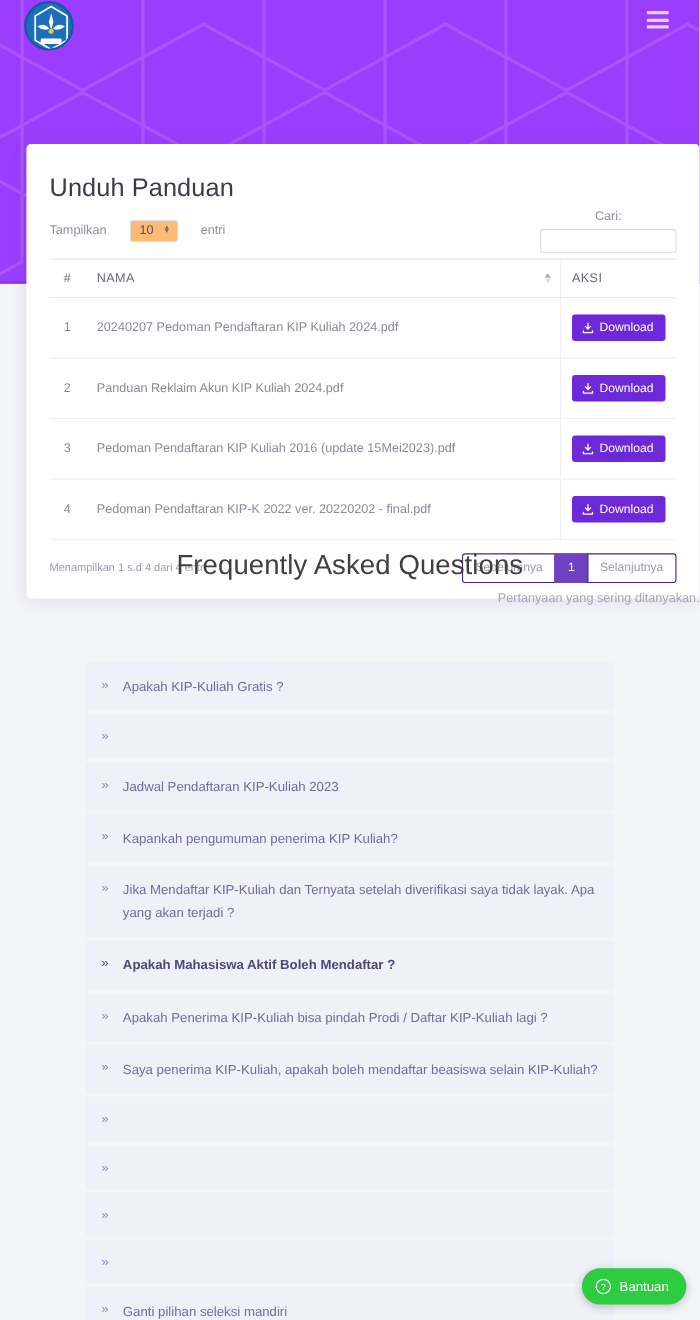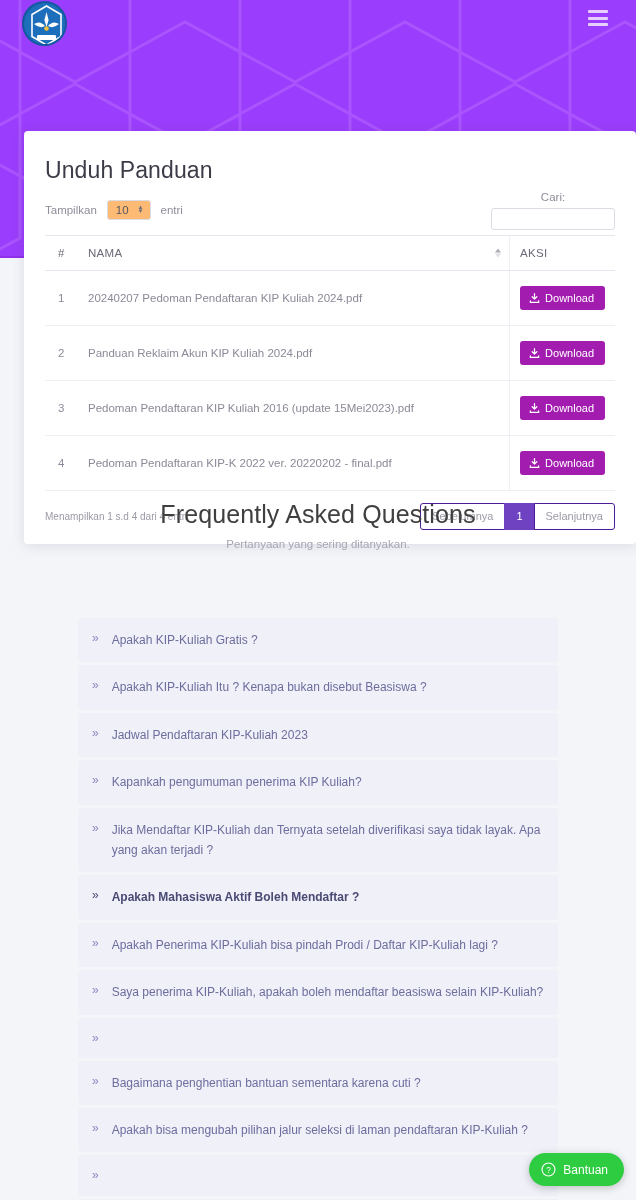--- a/index.html
+++ b/index.html
@@ -87,21 +87,21 @@
     justify-content: space-between;
     align-items: center;
     margin-bottom: 13px;
     height: 24px;
   }
   .dt-length {
     font-size: 11.5px;
     color: #8e8e9c;
     display: flex;
     align-items: center;
-    gap: 10px;
+    gap: 21px;
   }
   .dt-select {
     display: inline-flex;
     align-items: center;
     gap: 9px;
     border: 1px solid #dcdce4;
     border-radius: 3px;
     padding: 3px 6px 3px 8px;
     font-size: 11.5px;
     color: #55555f;
@@ -171,21 +171,21 @@
     border-bottom: 1px solid #eeeef4;
     vertical-align: middle;
   }
   td.c-num  { padding-left: 13px; color: #8a8a98; }
   td.c-aksi { border-left: 1px solid #eeeef4; padding-left: 10px; }
 
   .btn-download {
     display: inline-flex;
     align-items: center;
     gap: 5px;
-    background: #a21caf;
+    background: #6d28d9;
     color: #ffffff;
     font-size: 11px;
     border: none;
     border-radius: 3px;
     padding: 6px 11px 6px 9px;
     cursor: pointer;
     font-family: "Liberation Sans", sans-serif;
   }
   .btn-download svg { display: block; }
 
@@ -224,24 +224,24 @@
   }
   .faq-title {
     text-align: center;
     font-size: 25px;
     font-weight: 400;
     color: #404040;
     letter-spacing: .1px;
     margin-bottom: 9px;
   }
   .faq-sub {
-    text-align: center;
+    text-align: right;
     font-size: 11.5px;
     color: #a6a6b4;
-    margin-bottom: 68px;
+    margin-bottom: 52px;
   }
 
   .faq-list { padding: 0 78px; }
   .faq-item {
     background: #eff0f8;
     border-radius: 3px;
     margin-bottom: 3px;
     padding: 12px 14px 12px 14px;
     display: flex;
     align-items: flex-start;
@@ -417,21 +417,20 @@
 <div class="faq">
   <div class="faq-title">Frequently Asked Questions</div>
   <div class="faq-sub">Pertanyaan yang sering ditanyakan.</div>
   <div class="faq-list" id="faq-list">
       <div class="faq-item">
         <span class="faq-chev">»</span>
         <span class="faq-text">Apakah KIP-Kuliah Gratis ?</span>
       </div>
       <div class="faq-item">
         <span class="faq-chev">»</span>
-        <span class="faq-text">Apakah KIP-Kuliah Itu ? Kenapa bukan disebut Beasiswa ?</span>
       </div>
       <div class="faq-item">
         <span class="faq-chev">»</span>
         <span class="faq-text">Jadwal Pendaftaran KIP-Kuliah 2023</span>
       </div>
       <div class="faq-item">
         <span class="faq-chev">»</span>
         <span class="faq-text">Kapankah pengumuman penerima KIP Kuliah?</span>
       </div>
       <div class="faq-item">
@@ -448,25 +447,23 @@
       </div>
       <div class="faq-item">
         <span class="faq-chev">»</span>
         <span class="faq-text">Saya penerima KIP-Kuliah, apakah boleh mendaftar beasiswa selain KIP-Kuliah?</span>
       </div>
       <div class="faq-item">
         <span class="faq-chev">»</span>
       </div>
       <div class="faq-item">
         <span class="faq-chev">»</span>
-        <span class="faq-text">Bagaimana penghentian bantuan sementara karena cuti ?</span>
-      </div>
-      <div class="faq-item">
-        <span class="faq-chev">»</span>
-        <span class="faq-text">Apakah bisa mengubah pilihan jalur seleksi di laman pendaftaran KIP-Kuliah ?</span>
+      </div>
+      <div class="faq-item">
+        <span class="faq-chev">»</span>
       </div>
       <div class="faq-item">
         <span class="faq-chev">»</span>
       </div>
       <div class="faq-item">
         <span class="faq-chev">»</span>
         <span class="faq-text">Ganti pilihan seleksi mandiri</span>
       </div>
     </div>
 </div>

